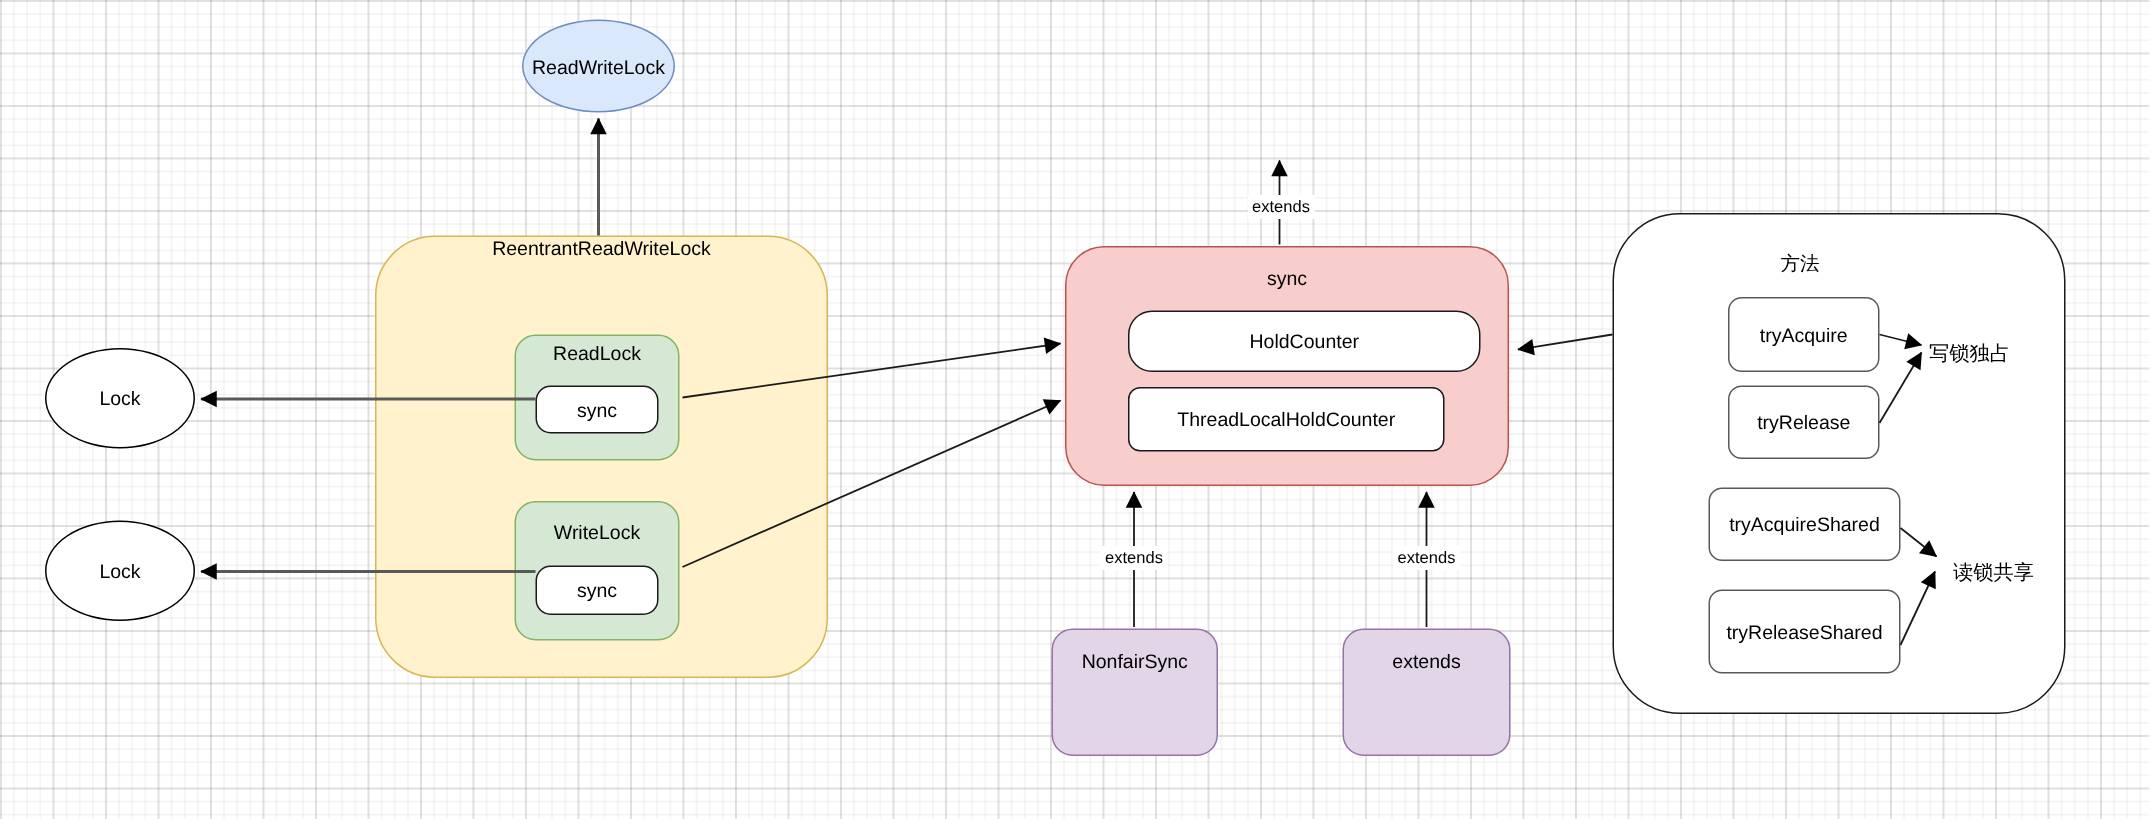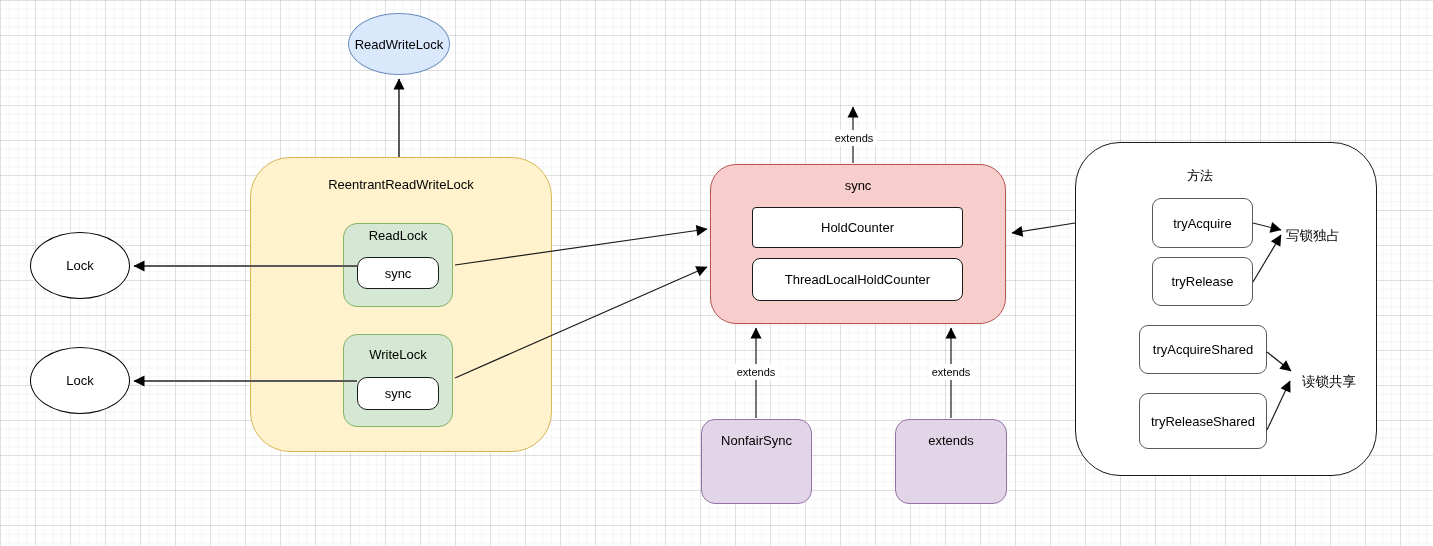--- a/index.html
+++ b/index.html
@@ -34,21 +34,21 @@
     background:#ffffff;padding:1px 3px;font-size:11px;line-height:14px;
   }
   .annotation{position:absolute;font-size:13.5px;white-space:nowrap;}
 </style>
 </head>
 <body>
 
 <div class="canvas">
 
   <div class="node yellow" style="left:250px;top:157px;width:302px;height:295px;border-radius:40px;">
-    <span class="title" style="padding-top:19px;text-align:center;">ReentrantReadWriteLock</span>
+    <span class="title" style="text-align:center;">ReentrantReadWriteLock</span>
   </div>
 
   <div class="node green" style="left:343px;top:223px;width:110px;height:84px;border-radius:14px;">
     <span class="title" style="padding-top:4px;">ReadLock</span>
   </div>
   <div class="node whitebox flexc" style="left:357px;top:257px;width:82px;height:32px;border-radius:10px;">
     <span>sync</span>
   </div>
 
   <div class="node green" style="left:343px;top:334px;width:110px;height:93px;border-radius:14px;">
@@ -66,21 +66,21 @@
     <span>Lock</span>
   </div>
   <div class="node ellipse plainellipse" style="left:30px;top:347px;width:100px;height:67px;">
     <span>Lock</span>
   </div>
 
 
   <div class="node red" style="left:710px;top:164px;width:296px;height:160px;border-radius:26px;">
     <span class="title" style="padding-top:13px;">sync</span>
   </div>
-  <div class="node whitebox flexc" style="left:752px;top:207px;width:211px;height:41px;border-radius:4px;border-width:1.3px;align-items:center;">
+  <div class="node whitebox flexc" style="left:752px;top:207px;width:235px;height:41px;border-radius:16px;border-width:1.3px;align-items:center;">
     <span>HoldCounter</span>
   </div>
   <div class="node whitebox flexc" style="left:752px;top:258px;width:211px;height:43px;border-radius:8px;border-width:1.3px;">
     <span>ThreadLocalHoldCounter</span>
   </div>
 
   <div class="node purple" style="left:701px;top:419px;width:111px;height:85px;border-radius:14px;">
     <span class="title" style="padding-top:13px;">NonfairSync</span>
   </div>
   <div class="node purple" style="left:895px;top:419px;width:112px;height:85px;border-radius:14px;">

